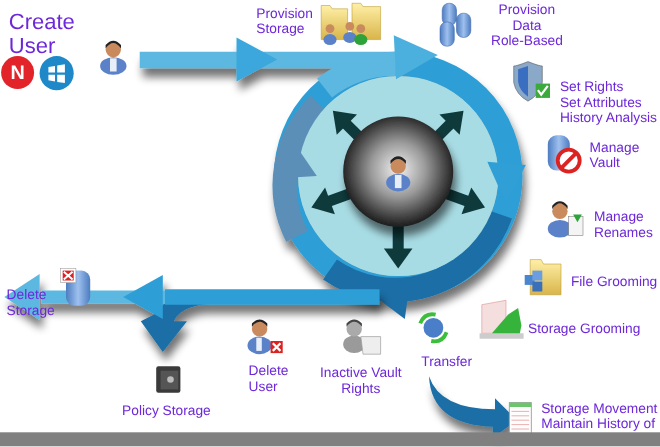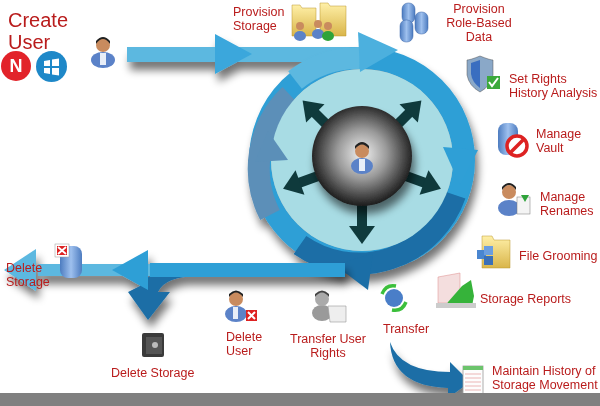--- a/index.html
+++ b/index.html
@@ -1,19 +1,19 @@
 <!DOCTYPE html>
 <html><head>
 <meta charset="utf-8">
 <style>
   html, body { margin:0; padding:0; }
   body { width:600px; height:406px; position:relative; overflow:hidden; background:#ffffff;
          font-family:"Liberation Sans", sans-serif; color:#111; }
   #stage { position:absolute; left:0; top:0; width:600px; height:406px; }
-  .lbl { position:absolute; font-size:12.5px; line-height:14px; color:#b91c1c; }
+  .lbl { position:absolute; font-size:12.5px; line-height:14px; color:#6d28d9; }
   .lbl-big { font-size:20px; line-height:22px; }
   .center { text-align:center; }
   .icon { position:absolute; }
   #bottom-bar { position:absolute; left:0; top:393px; width:600px; height:13px; background:#808080; }
 </style>
 </head>
 <body>
 
 <div id="stage">
 
@@ -227,50 +227,51 @@
         </g>
       </svg>
   </div>
 
   <div class="lbl" style="left:233px;top:5px">
     <div>Provision</div>
       <div>Storage</div>
   </div>
   <div class="lbl center" style="left:441px;top:2px;width:76px">
     <div>Provision</div>
+      <div>Data</div>
       <div>Role-Based</div>
-      <div>Data</div>
   </div>
   <div class="lbl" style="left:509px;top:72px">
     <div>Set Rights</div>
+      <div>Set Attributes</div>
       <div>History Analysis</div>
   </div>
   <div class="lbl" style="left:536px;top:127px">
     <div>Manage</div>
       <div>Vault</div>
   </div>
   <div class="lbl" style="left:540px;top:190px">
     <div>Manage</div>
       <div>Renames</div>
   </div>
   <div class="lbl" style="left:519px;top:249px">File Grooming</div>
-  <div class="lbl" style="left:480px;top:292px">Storage Reports</div>
+  <div class="lbl" style="left:480px;top:292px">Storage Grooming</div>
   <div class="lbl" style="left:383px;top:322px">Transfer</div>
   <div class="lbl" style="left:492px;top:364px">
-    <div>Maintain History of</div>
-      <div>Storage Movement</div>
+    <div>Storage Movement</div>
+      <div>Maintain History of</div>
   </div>
   <div class="lbl center" style="left:290px;top:332px;width:76px">
-    <div>Transfer User</div>
+    <div>Inactive Vault</div>
       <div>Rights</div>
   </div>
   <div class="lbl" style="left:226px;top:330px">
     <div>Delete</div>
       <div>User</div>
   </div>
   <div class="lbl" style="left:6px;top:261px">
     <div>Delete</div>
       <div>Storage</div>
   </div>
-  <div class="lbl" style="left:111px;top:366px">Delete Storage</div>
+  <div class="lbl" style="left:111px;top:366px">Policy Storage</div>
 
   <div id="bottom-bar"></div>
 </div>
 
 </body></html>

